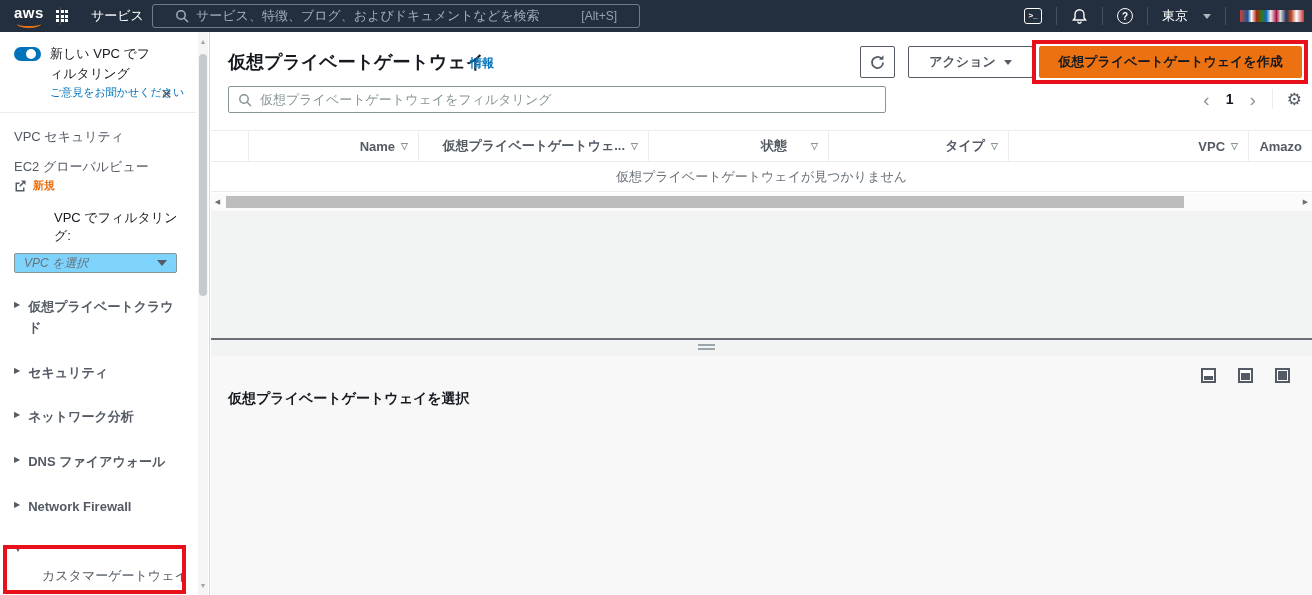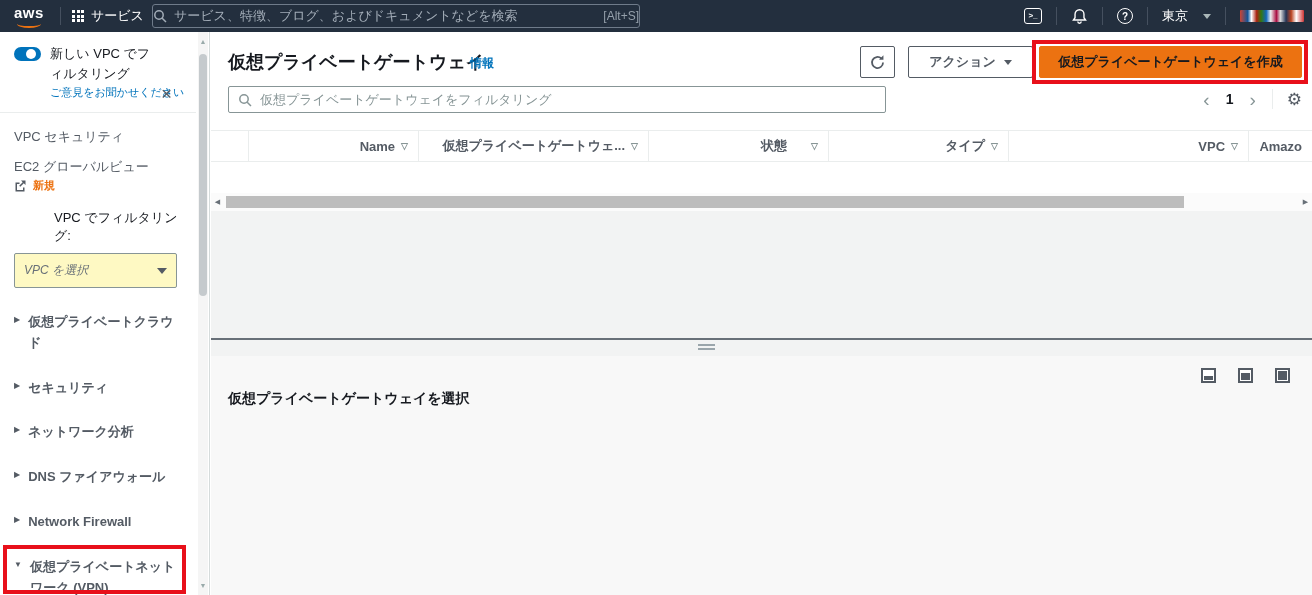--- a/index.html
+++ b/index.html
@@ -6,25 +6,25 @@
   body { font-family:"Liberation Sans", sans-serif; }
   .screen { position:relative; width:1312px; height:595px; background:#ffffff; overflow:hidden; }
 
   
   .topbar { position:absolute; left:0; top:0; width:1312px; height:32px; background:#232f3e; display:flex; align-items:center; color:#fff; }
   .aws-logo { position:absolute; left:14px; top:4px; width:34px; height:24px; cursor:pointer; }
   .aws-logo .txt { font-weight:bold; font-size:15px; color:#fff; letter-spacing:0.5px; }
   .aws-logo .smile { position:absolute; left:3px; top:16px; width:24px; height:8px; border-bottom:2px solid #ec7211; border-radius:50%; }
   .tb-div { width:1px; height:18px; background:#45505f; }
   .tb-div.d1 { position:absolute; left:60px; top:7px; }
-  .services { position:absolute; left:72px; top:0; height:32px; display:flex; align-items:center; gap:7px; cursor:pointer; }
+  .services { position:absolute; left:56px; top:0; height:32px; display:flex; align-items:center; gap:23px; cursor:pointer; }
   .grid-icon { display:grid; grid-template-columns:repeat(3,3px); grid-template-rows:repeat(3,3px); gap:1.5px; }
   .grid-icon i { background:#fff; width:3px; height:3px; }
   .services span { font-size:13px; color:#fff; }
-  .tb-search { position:absolute; left:152px; top:4px; width:488px; height:24px; border:1px solid #6f7b8a; border-radius:3px; display:flex; align-items:center; padding:0 0; gap:7px; cursor:text; }
+  .tb-search { position:absolute; left:152px; top:4px; width:488px; height:24px; border:1px solid #6f7b8a; border-radius:3px; display:flex; align-items:center; padding:0 22px; gap:7px; cursor:text; }
   .tb-search .ph { font-size:13px; color:#a3adb8; flex:1; white-space:nowrap; overflow:hidden; }
   .tb-search .kbd { font-size:12px; color:#95a0ab; }
   .tb-right { position:absolute; right:0; top:0; height:32px; display:flex; align-items:center; gap:14px; padding-right:8px; }
   .tb-icon { display:flex; align-items:center; justify-content:center; cursor:pointer; }
   .term-icon { width:18px; height:16px; border:1.5px solid #fff; border-radius:3px; font-size:8px; font-weight:bold; color:#fff; line-height:1; }
   .help-icon { width:16px; height:16px; border:1.5px solid #fff; border-radius:50%; font-size:10px; font-weight:bold; color:#fff; }
   .region { display:flex; align-items:center; gap:15px; font-size:13px; color:#fff; cursor:pointer; }
   .caret-down { width:0; height:0; border-left:4px solid transparent; border-right:4px solid transparent; border-top:5px solid #aab7b8; }
   .acct-redacted { width:64px; height:12px; border-radius:1px; cursor:pointer;
     background:
@@ -38,21 +38,21 @@
   .toggle { position:relative; margin-top:3px; width:27px; height:14px; background:#0073bb; border-radius:8px; flex:0 0 auto; cursor:pointer; }
   .toggle .knob { position:absolute; left:12px; top:2px; width:10px; height:10px; border-radius:50%; background:#fff; }
   .toggle-label { font-size:13px; color:#16191f; line-height:1.5; width:108px; cursor:pointer; }
   .close-x { position:absolute; left:161px; top:52px; font-size:19px; color:#545b64; cursor:pointer; line-height:1; }
   .feedback { margin:2px 0 0 36px; font-size:11px; color:#0073bb; cursor:pointer; }
   .sb-divider { margin-top:12px; height:1px; background:#eaeded; width:196px; margin-left:-14px; }
   .sb-link { margin-top:14px; color:#545b64; cursor:pointer; line-height:1.5; }
   .ext-row { display:flex; align-items:center; gap:6px; margin-top:2px; }
   .new-badge { color:#ec7211; font-size:11px; font-weight:bold; }
   .sb-label { margin-top:16px; color:#16191f;margin-left:40px; }
-  .vpc-select { margin-top:8px; width:163px; height:35px; border:1px solid #879596; border-radius:2px; display:flex; align-items:center; justify-content:space-between; padding:0 9px; cursor:pointer; background:#fef9c3; }
+  .vpc-select { margin-top:8px; width:163px; height:20px; border:1px solid #879596; border-radius:2px; display:flex; align-items:center; justify-content:space-between; padding:0 9px; cursor:pointer; background:#7dd3fc; }
   .vpc-select .ph { font-style:italic; color:#687078; font-size:12px; }
   .vpc-select .caret { width:0; height:0; border-left:5px solid transparent; border-right:5px solid transparent; border-top:6px solid #545b64; }
   .nav-sec { display:flex; gap:8px; margin-top:24px; cursor:pointer; }
   .nav-sec .tri { font-size:8px; color:#545b64; margin-top:3px; flex:0 0 auto; }
   .nav-sec .lbl { font-weight:bold; color:#545b64; line-height:1.6; width:150px; }
   .nav-child { margin:12px 0 0 28px; color:#545b64; cursor:pointer; line-height:1.5; width:150px; }
   
   .sb-scroll { position:absolute; right:1px; top:0; width:10px; height:563px; background:#f5f5f5; }
   .sb-scroll .arr { position:absolute; left:0; width:10px; font-size:7px; color:#9aa; text-align:center; cursor:pointer; }
   .sb-scroll .thumb { position:absolute; left:1px; top:22px; width:8px; height:242px; background:#c5cacd; border-radius:4px; cursor:grab; }
@@ -209,21 +209,20 @@
       <div class="nav-sec">
         <span class="tri">▶</span>
         <span class="lbl">DNS ファイアウォール</span>
       </div>
       <div class="nav-sec">
         <span class="tri">▶</span>
         <span class="lbl">Network Firewall</span>
       </div>
       <div class="nav-sec">
         <span class="tri">▼</span>
-        <span class="lbl">仮想プライベートネットワーク (VPN)</span>
       </div>
       <div class="nav-child">カスタマーゲートウェイ</div>
 
     </div>
 
     <div class="sb-scroll">
       <span class="arr" style="top:6px">▲</span>
       <span class="thumb"></span>
       <span class="arr" style="bottom:6px">▼</span>
     </div>
@@ -282,20 +281,21 @@
         </div>
         <div class="th th-vpc">
           <span>VPC</span>
             <span class="sort">▽</span>
         </div>
         <div class="th th-asn">
           <span>Amazo</span>
         </div>
       </div>
 
+      <div class="empty-row">仮想プライベートゲートウェイが見つかりません</div>
 
       <div class="hscroll">
         <span class="arr">◀</span>
         <span class="track">
             <span class="thumb"></span>
           </span>
         <span class="arr">▶</span>
       </div>
     </div>
 

